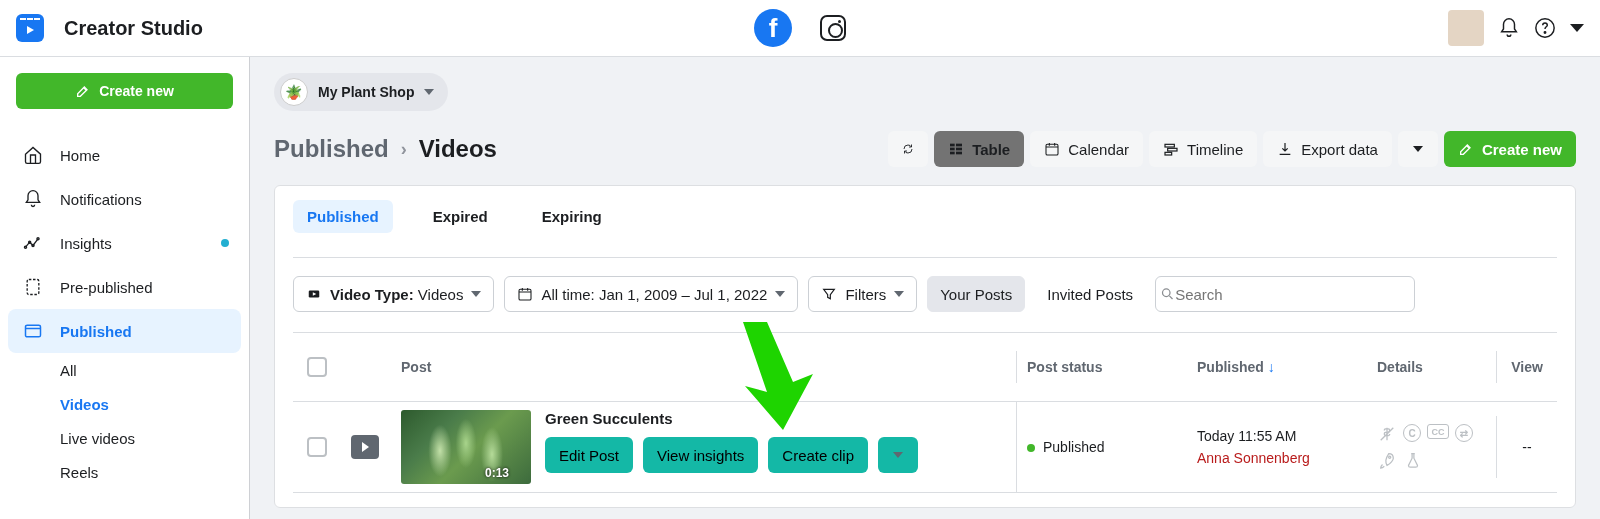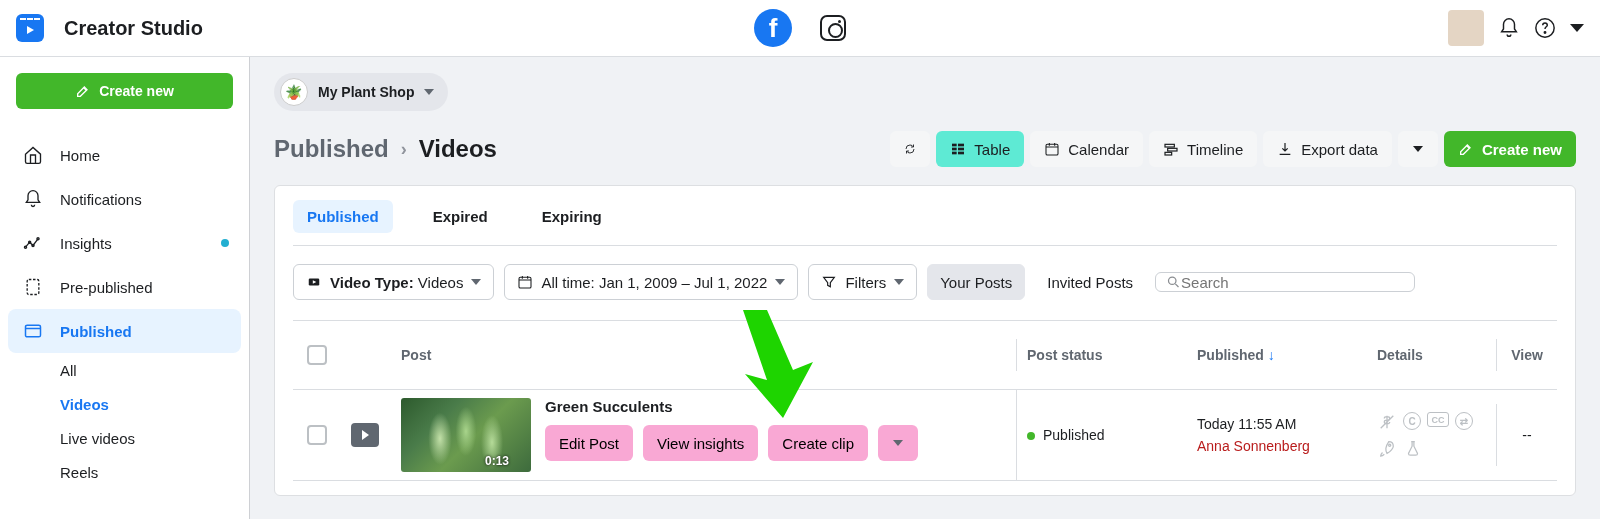--- a/index.html
+++ b/index.html
@@ -44,36 +44,36 @@
   .page-name { font-weight: 600; }
   .caret-sm { width: 0; height: 0; border-left: 5px solid transparent; border-right: 5px solid transparent; border-top: 6px solid #606770; }
 
   .breadcrumb-row { display: flex; align-items: center; justify-content: space-between; margin-top: 20px; }
   .breadcrumb { display: flex; align-items: center; gap: 12px; font-size: 24px; font-weight: 700; color: #606770; }
   .breadcrumb .current { color: #1c1e21; }
   .bc-chev { color: #90949c; font-size: 18px; }
 
   .toolbar-right { display: flex; align-items: center; gap: 6px; }
   .tb-btn { height: 36px; padding: 0 14px; background: #f5f6f7; border: none; border-radius: 6px; display: inline-flex; align-items: center; gap: 8px; cursor: pointer; color: #1c1e21; font-size: 15px; }
-  .tb-btn.active { background: #5eead4; font-weight: 400; }
+  .tb-btn.active { background: #737373; font-weight: 700; }
   .tb-icon { background: #f5f6f7; width: 40px; justify-content: center; }
   .tb-green { background: #42b72a; color: #fff; font-weight: 600; }
 
   
   .content-card { background: #fff; border: 1px solid #dddfe2; border-radius: 6px; margin-top: 18px; padding: 14px 18px; }
 
   .tabs { display: flex; gap: 26px; align-items: center; }
   .tab { padding: 8px 14px; border-radius: 6px; cursor: pointer; font-weight: 600; font-size: 15px; color: #1c1e21; }
   .tab.active { background: #e7f3ff; color: #1877f2; }
 
-  .filters { display: flex; gap: 10px; align-items: center; margin-top: 12px; border-top: 1px solid #dadde1; padding-top: 18px; flex-wrap: nowrap; }
+  .filters { display: flex; gap: 10px; align-items: center; margin-top: 24px; border-top: 1px solid #dadde1; padding-top: 18px; flex-wrap: nowrap; }
   .pill { height: 36px; border: 1px solid #ccd0d5; border-radius: 6px; background: #fff; display: inline-flex; align-items: center; padding: 0 12px; gap: 8px; cursor: pointer; font-size: 15px; }
   .pill.noborder { border: none; background: transparent; }
   .pill.active-chip { background: #e4e6eb; border-color: #e4e6eb; }
-  .search-box { height: 20px; border: 1px solid #ccd0d5; border-radius: 6px; display: flex; align-items: center; padding: 0 10px; flex: 1; max-width: 260px; }
+  .search-box { height: 36px; border: 1px solid #ccd0d5; border-radius: 6px; display: flex; align-items: center; padding: 0 4px; flex: 1; max-width: 260px; }
   .search-box input { border: none; outline: none; font-size: 15px; width: 100%; background: transparent; }
 
   
   .table-wrap { margin-top: 20px; position: relative; }
   .thead, .trow { display: flex; align-items: center; }
   .thead { border-top: 1px solid #dadde1; border-bottom: 1px solid #dadde1; min-height: 70px; }
   .th, .td { padding: 8px 10px; font-size: 14px; }
   .th { color: #606770; font-weight: 600; }
   .col-check { width: 48px; display: flex; justify-content: center; }
   .col-play { width: 50px; }
@@ -92,21 +92,21 @@
   .video-thumb { width: 130px; height: 74px; background: linear-gradient(135deg, #2d5a2d 0%, #4a7c4a 30%, #6b9b4e 55%, #3d6b3d 100%); border-radius: 3px; position: relative; flex-shrink: 0; overflow: hidden; }
   .video-thumb::before { content: ""; position: absolute; inset: 0; background:
     radial-gradient(ellipse 18px 40px at 30% 55%, #c2e0a8 0%, transparent 65%),
     radial-gradient(ellipse 16px 38px at 50% 45%, #a8d48b 0%, transparent 65%),
     radial-gradient(ellipse 17px 42px at 70% 60%, #b5db99 0%, transparent 65%);
   }
   .duration { position: absolute; right: 22px; bottom: 4px; color: #fff; font-weight: 700; font-size: 12px; text-shadow: 0 0 3px #000; }
   .post-info { display: flex; flex-direction: column; gap: 10px; }
   .post-title { font-weight: 700; font-size: 15px; }
   .post-actions { display: flex; gap: 10px; }
-  .ghost-btn { height: 36px; padding: 0 14px; background: #f9a8d4; border-radius: 6px; display: inline-flex; align-items: center; justify-content: center; cursor: pointer; font-size: 15px; border: none; }
+  .ghost-btn { height: 36px; padding: 0 14px; background: #14b8a6; border-radius: 6px; display: inline-flex; align-items: center; justify-content: center; cursor: pointer; font-size: 15px; border: none; }
 
   .status-dot { width: 8px; height: 8px; background: #42b72a; border-radius: 50%; display: inline-block; margin-right: 8px; }
   .sort-arrow { color: #1877f2; font-weight: 700; }
   .detail-icons { display: flex; flex-wrap: wrap; gap: 6px; max-width: 110px; }
   .d-icon { width: 20px; height: 20px; color: #bcc0c4; display: flex; align-items: center; justify-content: center; font-size: 14px; }
   .d-circ { width: 18px; height: 18px; border: 1.5px solid #bcc0c4; border-radius: 50%; font-size: 10px; font-weight: 700; }
   .d-rect { width: 22px; height: 15px; border: 1.5px solid #bcc0c4; border-radius: 3px; font-size: 9px; font-weight: 700; }
 
   
   .green-arrow { position: absolute; pointer-events: none; }

